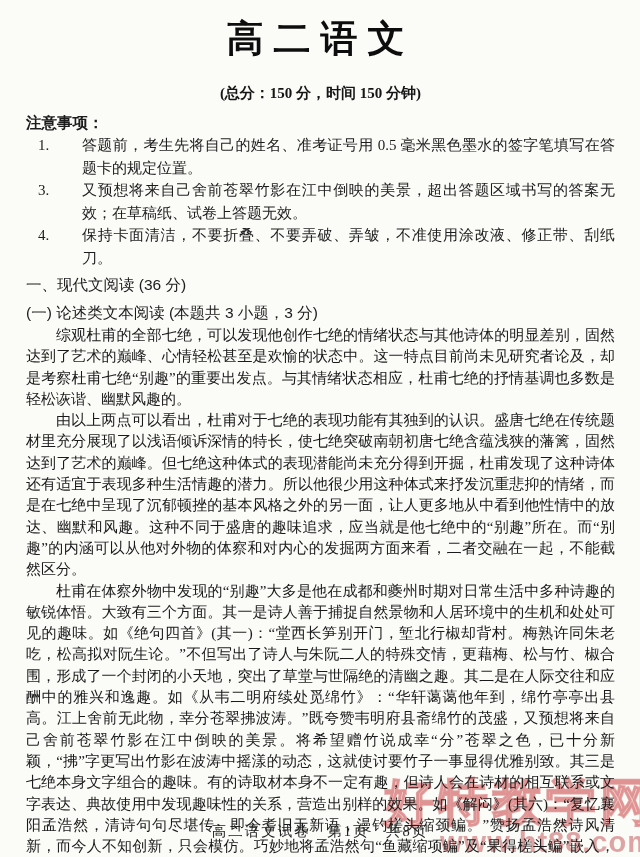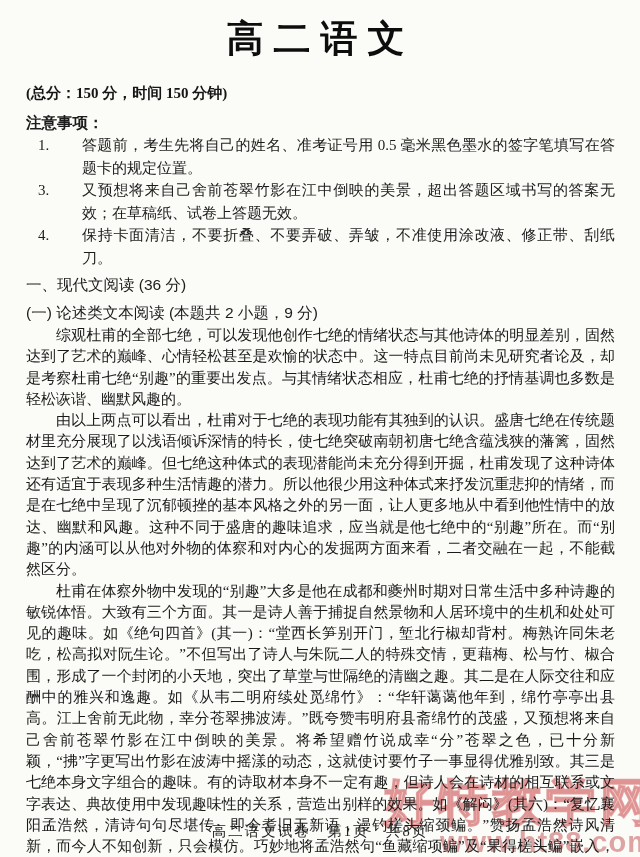--- a/index.html
+++ b/index.html
@@ -21,21 +21,21 @@
     margin:2px 0 0 0;
     text-align:center;
     font-family:"Liberation Sans","DejaVu Sans",sans-serif;
     font-weight:700;
     font-size:37px;
     letter-spacing:10px;
     color:#0d0d0d;
   }
   .subtitle{
     margin-top:20px;
-    text-align:left;
+    text-align:center;
     font-weight:700;
     font-size:15px;
     color:#151515;
   }
   .notice-heading{
     margin-top:9px;
     font-family:"Liberation Sans","DejaVu Sans",sans-serif;
     font-weight:700;
     font-size:15.5px;
     line-height:22px;
@@ -135,21 +135,21 @@
         <span class="num">3.</span>
         <span class="txt">又预想将来自己舍前苍翠竹影在江中倒映的美景，超出答题区域书写的答案无效；在草稿纸、试卷上答题无效。</span>
       </div>
       <div class="notice-item">
         <span class="num">4.</span>
         <span class="txt">保持卡面清洁，不要折叠、不要弄破、弄皱，不准使用涂改液、修正带、刮纸刀。</span>
       </div>
     </div>
 
     <div class="sec-heading">一、现代文阅读 (36 分)</div>
-    <div class="sec-heading">(一) 论述类文本阅读 (本题共 2 小题，9 分)</div>
+    <div class="sec-heading">(一) 论述类文本阅读 (本题共 3 小题，3 分)</div>
 
     <div class="passage">
       <p>综观杜甫的全部七绝，可以发现他创作七绝的情绪状态与其他诗体的明显差别，固然达到了艺术的巅峰、心情轻松甚至是欢愉的状态中。这一特点目前尚未见研究者论及，却是考察杜甫七绝“别趣”的重要出发点。与其情绪状态相应，杜甫七绝的抒情基调也多数是轻松诙谐、幽默风趣的。</p>
       <p>由以上两点可以看出，杜甫对于七绝的表现功能有其独到的认识。盛唐七绝在传统题材里充分展现了以浅语倾诉深情的特长，使七绝突破南朝初唐七绝含蕴浅狭的藩篱，固然达到了艺术的巅峰。但七绝这种体式的表现潜能尚未充分得到开掘，杜甫发现了这种诗体还有适宜于表现多种生活情趣的潜力。所以他很少用这种体式来抒发沉重悲抑的情绪，而是在七绝中呈现了沉郁顿挫的基本风格之外的另一面，让人更多地从中看到他性情中的放达、幽默和风趣。这种不同于盛唐的趣味追求，应当就是他七绝中的“别趣”所在。而“别趣”的内涵可以从他对外物的体察和对内心的发掘两方面来看，二者交融在一起，不能截然区分。</p>
       <p>杜甫在体察外物中发现的“别趣”大多是他在成都和夔州时期对日常生活中多种诗趣的敏锐体悟。大致有三个方面。其一是诗人善于捕捉自然景物和人居环境中的生机和处处可见的趣味。如《绝句四首》(其一)：“堂西长笋别开门，堑北行椒却背村。梅熟许同朱老吃，松高拟对阮生论。”不但写出了诗人与朱阮二人的特殊交情，更藉梅、松与竹、椒合围，形成了一个封闭的小天地，突出了草堂与世隔绝的清幽之趣。其二是在人际交往和应酬中的雅兴和逸趣。如《从韦二明府续处觅绵竹》：“华轩蔼蔼他年到，绵竹亭亭出县高。江上舍前无此物，幸分苍翠拂波涛。”既夸赞韦明府县斋绵竹的茂盛，又预想将来自己舍前苍翠竹影在江中倒映的美景。将希望赠竹说成幸“分”苍翠之色，已十分新颖，“拂”字更写出竹影在波涛中摇漾的动态，这就使讨要竹子一事显得优雅别致。其三是七绝本身文字组合的趣味。有的诗取材本身不一定有趣，但诗人会在诗材的相互联系或文字表达、典故使用中发现趣味性的关系，营造出别样的效果。如《解闷》(其六)：“复忆襄阳孟浩然，清诗句句尽堪传。即今耆旧无新语，漫钓槎头缩颈鳊。”赞扬孟浩然诗风清新，而今人不知创新，只会模仿。巧妙地将孟浩然句“鱼藏缩项鳊”及“果得槎头鳊”嵌入，加上用“漫钓”比喻“耆旧”漫不知向孟浩然学什么的茫然，寓讽刺于打趣，颇有漫画效果。</p>
 
     </div>
 
   </div>
 

